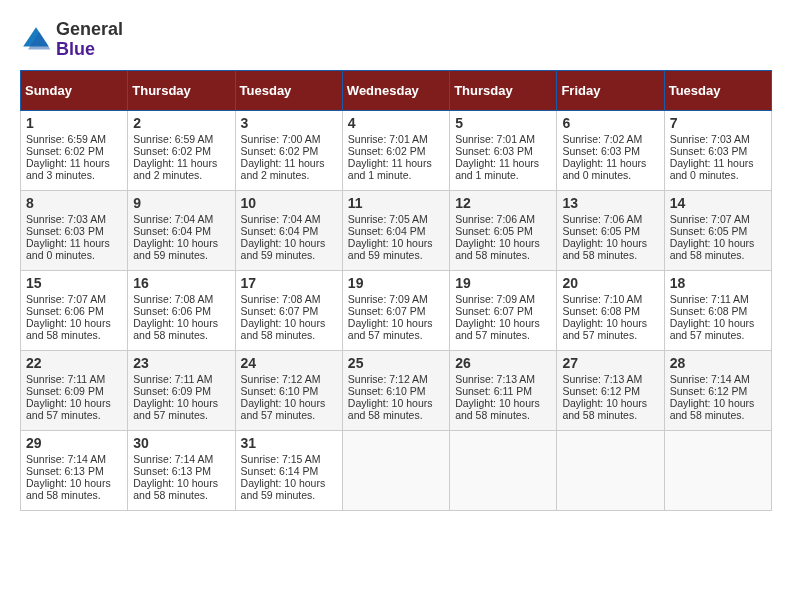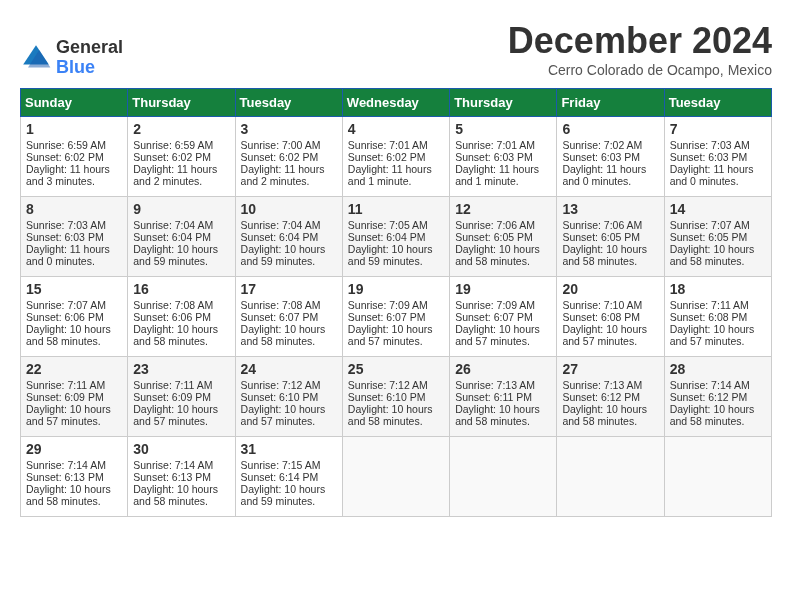--- a/index.html
+++ b/index.html
@@ -6,35 +6,35 @@
     body {
       font-family: Arial, sans-serif;
       background: #fff;
       width: 792px;
       min-height: 612px;
       padding: 20px;
     }
     .header {
       display: flex;
       justify-content: space-between;
-      align-items: flex-end;
+      align-items: center;
       margin-bottom: 10px;
     }
     .logo {
       display: flex;
       align-items: center;
       gap: 4px;
     }
     .logo-text {
       font-size: 18px;
       font-weight: bold;
       line-height: 1.1;
     }
     .logo-general { color: #333; }
-    .logo-blue { color: #3b82f6; margin-top: 24px; }
+    .logo-blue { color: #4c1d95; margin-top: 24px; }
     .logo-icon {
       width: 32px;
       height: 32px;
     }
     .title-block {
       text-align: right;
     }
     .month-title {
       font-size: 36px;
       font-weight: bold;
@@ -43,23 +43,23 @@
     .location {
       font-size: 14px;
       color: #555;
     }
     table {
       width: 100%;
       border-collapse: collapse;
       table-layout: fixed;
     }
     th {
-      background-color: #15803d;
+      background-color: #7f1d1d;
       color: white;
-      padding: 6px 4px;
+      padding: 12px 4px;
       font-size: 13px;
       font-weight: bold;
       text-align: left;
       border: 1px solid #1a5aab;
     }
     td {
       vertical-align: top;
       padding: 4px 5px;
       font-size: 10.5px;
       color: #333;
@@ -86,24 +86,20 @@
 <div class="header">
   <div class="logo">
     <svg class="logo-icon" viewBox="0 0 40 40">
       <polygon points="20,4 36,28 4,28" fill="#1a7abf"></polygon>
       <polygon points="24,10 38,32 10,32" fill="#1a5aab" opacity="0.5"></polygon>
     </svg>
     <div class="logo-text">
       <span class="logo-general">General</span><br>
       <span class="logo-blue">Blue</span>
     </div>
-  </div>
-  <div class="title-block">
-    <div class="month-title">December 2024</div>
-    <div class="location">Cerro Colorado de Ocampo, Mexico</div>
   </div>
 </div>
 
 <table>
   <thead>
     <tr>
     <th>Sunday</th>
         <th>Thursday</th>
         <th>Tuesday</th>
         <th>Wednesday</th>

